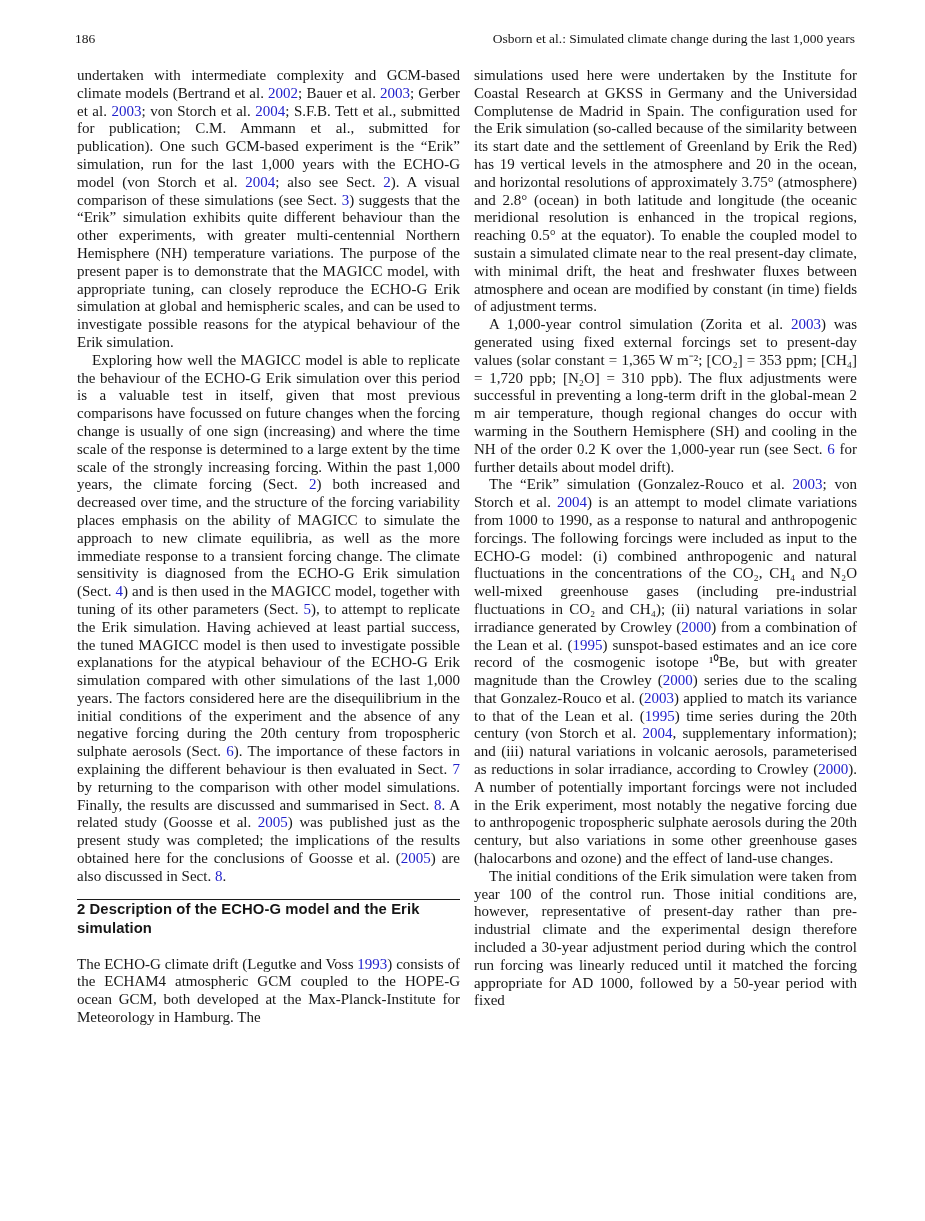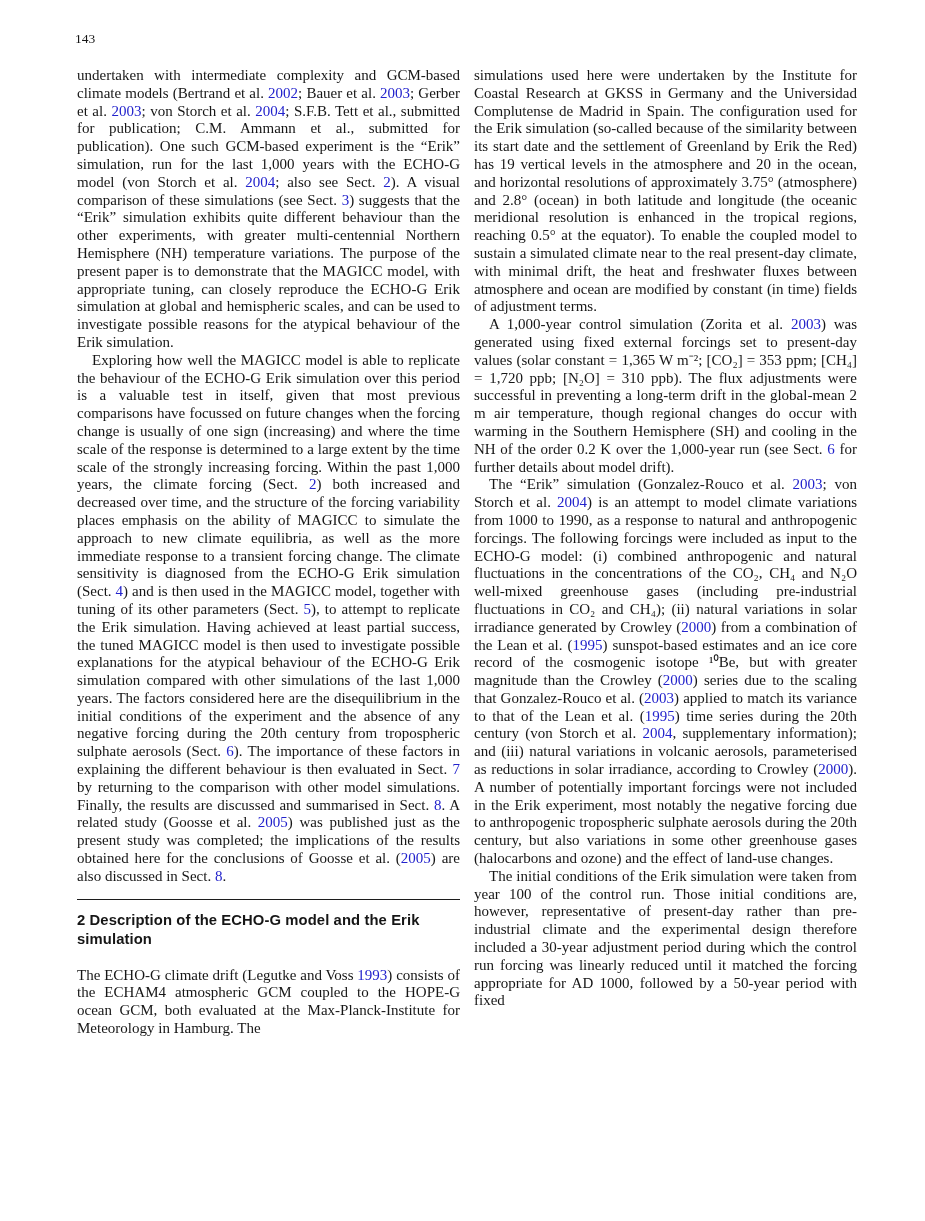--- a/index.html
+++ b/index.html
@@ -28,38 +28,38 @@
   }
   .para { margin:0; }
   .para.indent { text-indent:15px; }
   .cite-link { color:var(--cite, #2222cc); cursor:pointer; }
   .section-heading {
     font-family:"Liberation Sans", sans-serif;
     font-weight:bold;
     font-size:14.8px; line-height:19.5px;
     text-align:left;
     margin:13px 0 17px 0;
-    padding-top:11px;
     border-top:1.6px solid #1c1c1c;
     letter-spacing:0.1px;
   }
 </style>
 </head>
 <body>
 
 <div class="page">
   <div class="header">
-    <span>143</span>
+    <span>186</span>
+    <span>Osborn et al.: Simulated climate change during the last 1,000 years</span>
   </div>
   <div class="columns">
     <div class="col">
         <p class="para"><span>undertaken with intermediate complexity and GCM-based climate models (Bertrand et al. </span><span class="cite-link">2002</span><span>; Bauer et al. </span><span class="cite-link">2003</span><span>; Gerber et al. </span><span class="cite-link">2003</span><span>; von Storch et al. </span><span class="cite-link">2004</span><span>; S.F.B. Tett et al., submitted for publication; C.M. Ammann et al., submitted for publication). One such GCM-based experiment is the “Erik” simulation, run for the last 1,000 years with the ECHO-G model (von Storch et al. </span><span class="cite-link">2004</span><span>; also see Sect. </span><span class="cite-link">2</span><span>). A visual comparison of these simulations (see Sect. </span><span class="cite-link">3</span><span>) suggests that the “Erik” simulation exhibits quite different behaviour than the other experiments, with greater multi-centennial Northern Hemisphere (NH) temperature variations. The purpose of the present paper is to demonstrate that the MAGICC model, with appropriate tuning, can closely reproduce the ECHO-G Erik simulation at global and hemispheric scales, and can be used to investigate possible reasons for the atypical behaviour of the Erik simulation.</span></p>
         <p class="para indent"><span>Exploring how well the MAGICC model is able to replicate the behaviour of the ECHO-G Erik simulation over this period is a valuable test in itself, given that most previous comparisons have focussed on future changes when the forcing change is usually of one sign (increasing) and where the time scale of the response is determined to a large extent by the time scale of the strongly increasing forcing. Within the past 1,000 years, the climate forcing (Sect. </span><span class="cite-link">2</span><span>) both increased and decreased over time, and the structure of the forcing variability places emphasis on the ability of MAGICC to simulate the approach to new climate equilibria, as well as the more immediate response to a transient forcing change. The climate sensitivity is diagnosed from the ECHO-G Erik simulation (Sect. </span><span class="cite-link">4</span><span>) and is then used in the MAGICC model, together with tuning of its other parameters (Sect. </span><span class="cite-link">5</span><span>), to attempt to replicate the Erik simulation. Having achieved at least partial success, the tuned MAGICC model is then used to investigate possible explanations for the atypical behaviour of the ECHO-G Erik simulation compared with other simulations of the last 1,000 years. The factors considered here are the disequilibrium in the initial conditions of the experiment and the absence of any negative forcing during the 20th century from tropospheric sulphate aerosols (Sect. </span><span class="cite-link">6</span><span>). The importance of these factors in explaining the different behaviour is then evaluated in Sect. </span><span class="cite-link">7</span><span> by returning to the comparison with other model simulations. Finally, the results are discussed and summarised in Sect. </span><span class="cite-link">8</span><span>. A related study (Goosse et al. </span><span class="cite-link">2005</span><span>) was published just as the present study was completed; the implications of the results obtained here for the conclusions of Goosse et al. (</span><span class="cite-link">2005</span><span>) are also discussed in Sect. </span><span class="cite-link">8</span><span>.</span></p>
         <h2 class="section-heading">2  Description of the ECHO-G model and the Erik simulation</h2>
-        <p class="para"><span>The ECHO-G climate drift (Legutke and Voss </span><span class="cite-link">1993</span><span>) consists of the ECHAM4 atmospheric GCM coupled to the HOPE-G ocean GCM, both evaluated at the Max-Planck-Institute for Meteorology in Hamburg. The</span></p>
+        <p class="para"><span>The ECHO-G climate drift (Legutke and Voss </span><span class="cite-link">1993</span><span>) consists of the ECHAM4 atmospheric GCM coupled to the HOPE-G ocean GCM, both developed at the Max-Planck-Institute for Meteorology in Hamburg. The</span></p>
       </div>
     <div class="col">
         <p class="para"><span>simulations used here were undertaken by the Institute for Coastal Research at GKSS in Germany and the Universidad Complutense de Madrid in Spain. The configuration used for the Erik simulation (so-called because of the similarity between its start date and the settlement of Greenland by Erik the Red) has 19 vertical levels in the atmosphere and 20 in the ocean, and horizontal resolutions of approximately 3.75° (atmosphere) and 2.8° (ocean) in both latitude and longitude (the oceanic meridional resolution is enhanced in the tropical regions, reaching 0.5° at the equator). To enable the coupled model to sustain a simulated climate near to the real present-day climate, with minimal drift, the heat and freshwater fluxes between atmosphere and ocean are modified by constant (in time) fields of adjustment terms.</span></p>
         <p class="para indent"><span>A 1,000-year control simulation (Zorita et al. </span><span class="cite-link">2003</span><span>) was generated using fixed external forcings set to present-day values (solar constant = 1,365 W m⁻²; [CO₂] = 353 ppm; [CH₄] = 1,720 ppb; [N₂O] = 310 ppb). The flux adjustments were successful in preventing a long-term drift in the global-mean 2 m air temperature, though regional changes do occur with warming in the Southern Hemisphere (SH) and cooling in the NH of the order 0.2 K over the 1,000-year run (see Sect. </span><span class="cite-link">6</span><span> for further details about model drift).</span></p>
         <p class="para indent"><span>The “Erik” simulation (Gonzalez-Rouco et al. </span><span class="cite-link">2003</span><span>; von Storch et al. </span><span class="cite-link">2004</span><span>) is an attempt to model climate variations from 1000 to 1990, as a response to natural and anthropogenic forcings. The following forcings were included as input to the ECHO-G model: (i) combined anthropogenic and natural fluctuations in the concentrations of the CO₂, CH₄ and N₂O well-mixed greenhouse gases (including pre-industrial fluctuations in CO₂ and CH₄); (ii) natural variations in solar irradiance generated by Crowley (</span><span class="cite-link">2000</span><span>) from a combination of the Lean et al. (</span><span class="cite-link">1995</span><span>) sunspot-based estimates and an ice core record of the cosmogenic isotope ¹⁰Be, but with greater magnitude than the Crowley (</span><span class="cite-link">2000</span><span>) series due to the scaling that Gonzalez-Rouco et al. (</span><span class="cite-link">2003</span><span>) applied to match its variance to that of the Lean et al. (</span><span class="cite-link">1995</span><span>) time series during the 20th century (von Storch et al. </span><span class="cite-link">2004</span><span>, supplementary information); and (iii) natural variations in volcanic aerosols, parameterised as reductions in solar irradiance, according to Crowley (</span><span class="cite-link">2000</span><span>). A number of potentially important forcings were not included in the Erik experiment, most notably the negative forcing due to anthropogenic tropospheric sulphate aerosols during the 20th century, but also variations in some other greenhouse gases (halocarbons and ozone) and the effect of land-use changes.</span></p>
         <p class="para indent"><span>The initial conditions of the Erik simulation were taken from year 100 of the control run. Those initial conditions are, however, representative of present-day rather than pre-industrial climate and the experimental design therefore included a 30-year adjustment period during which the control run forcing was linearly reduced until it matched the forcing appropriate for AD 1000, followed by a 50-year period with fixed</span></p>
       </div>
   </div>
 </div>
 

